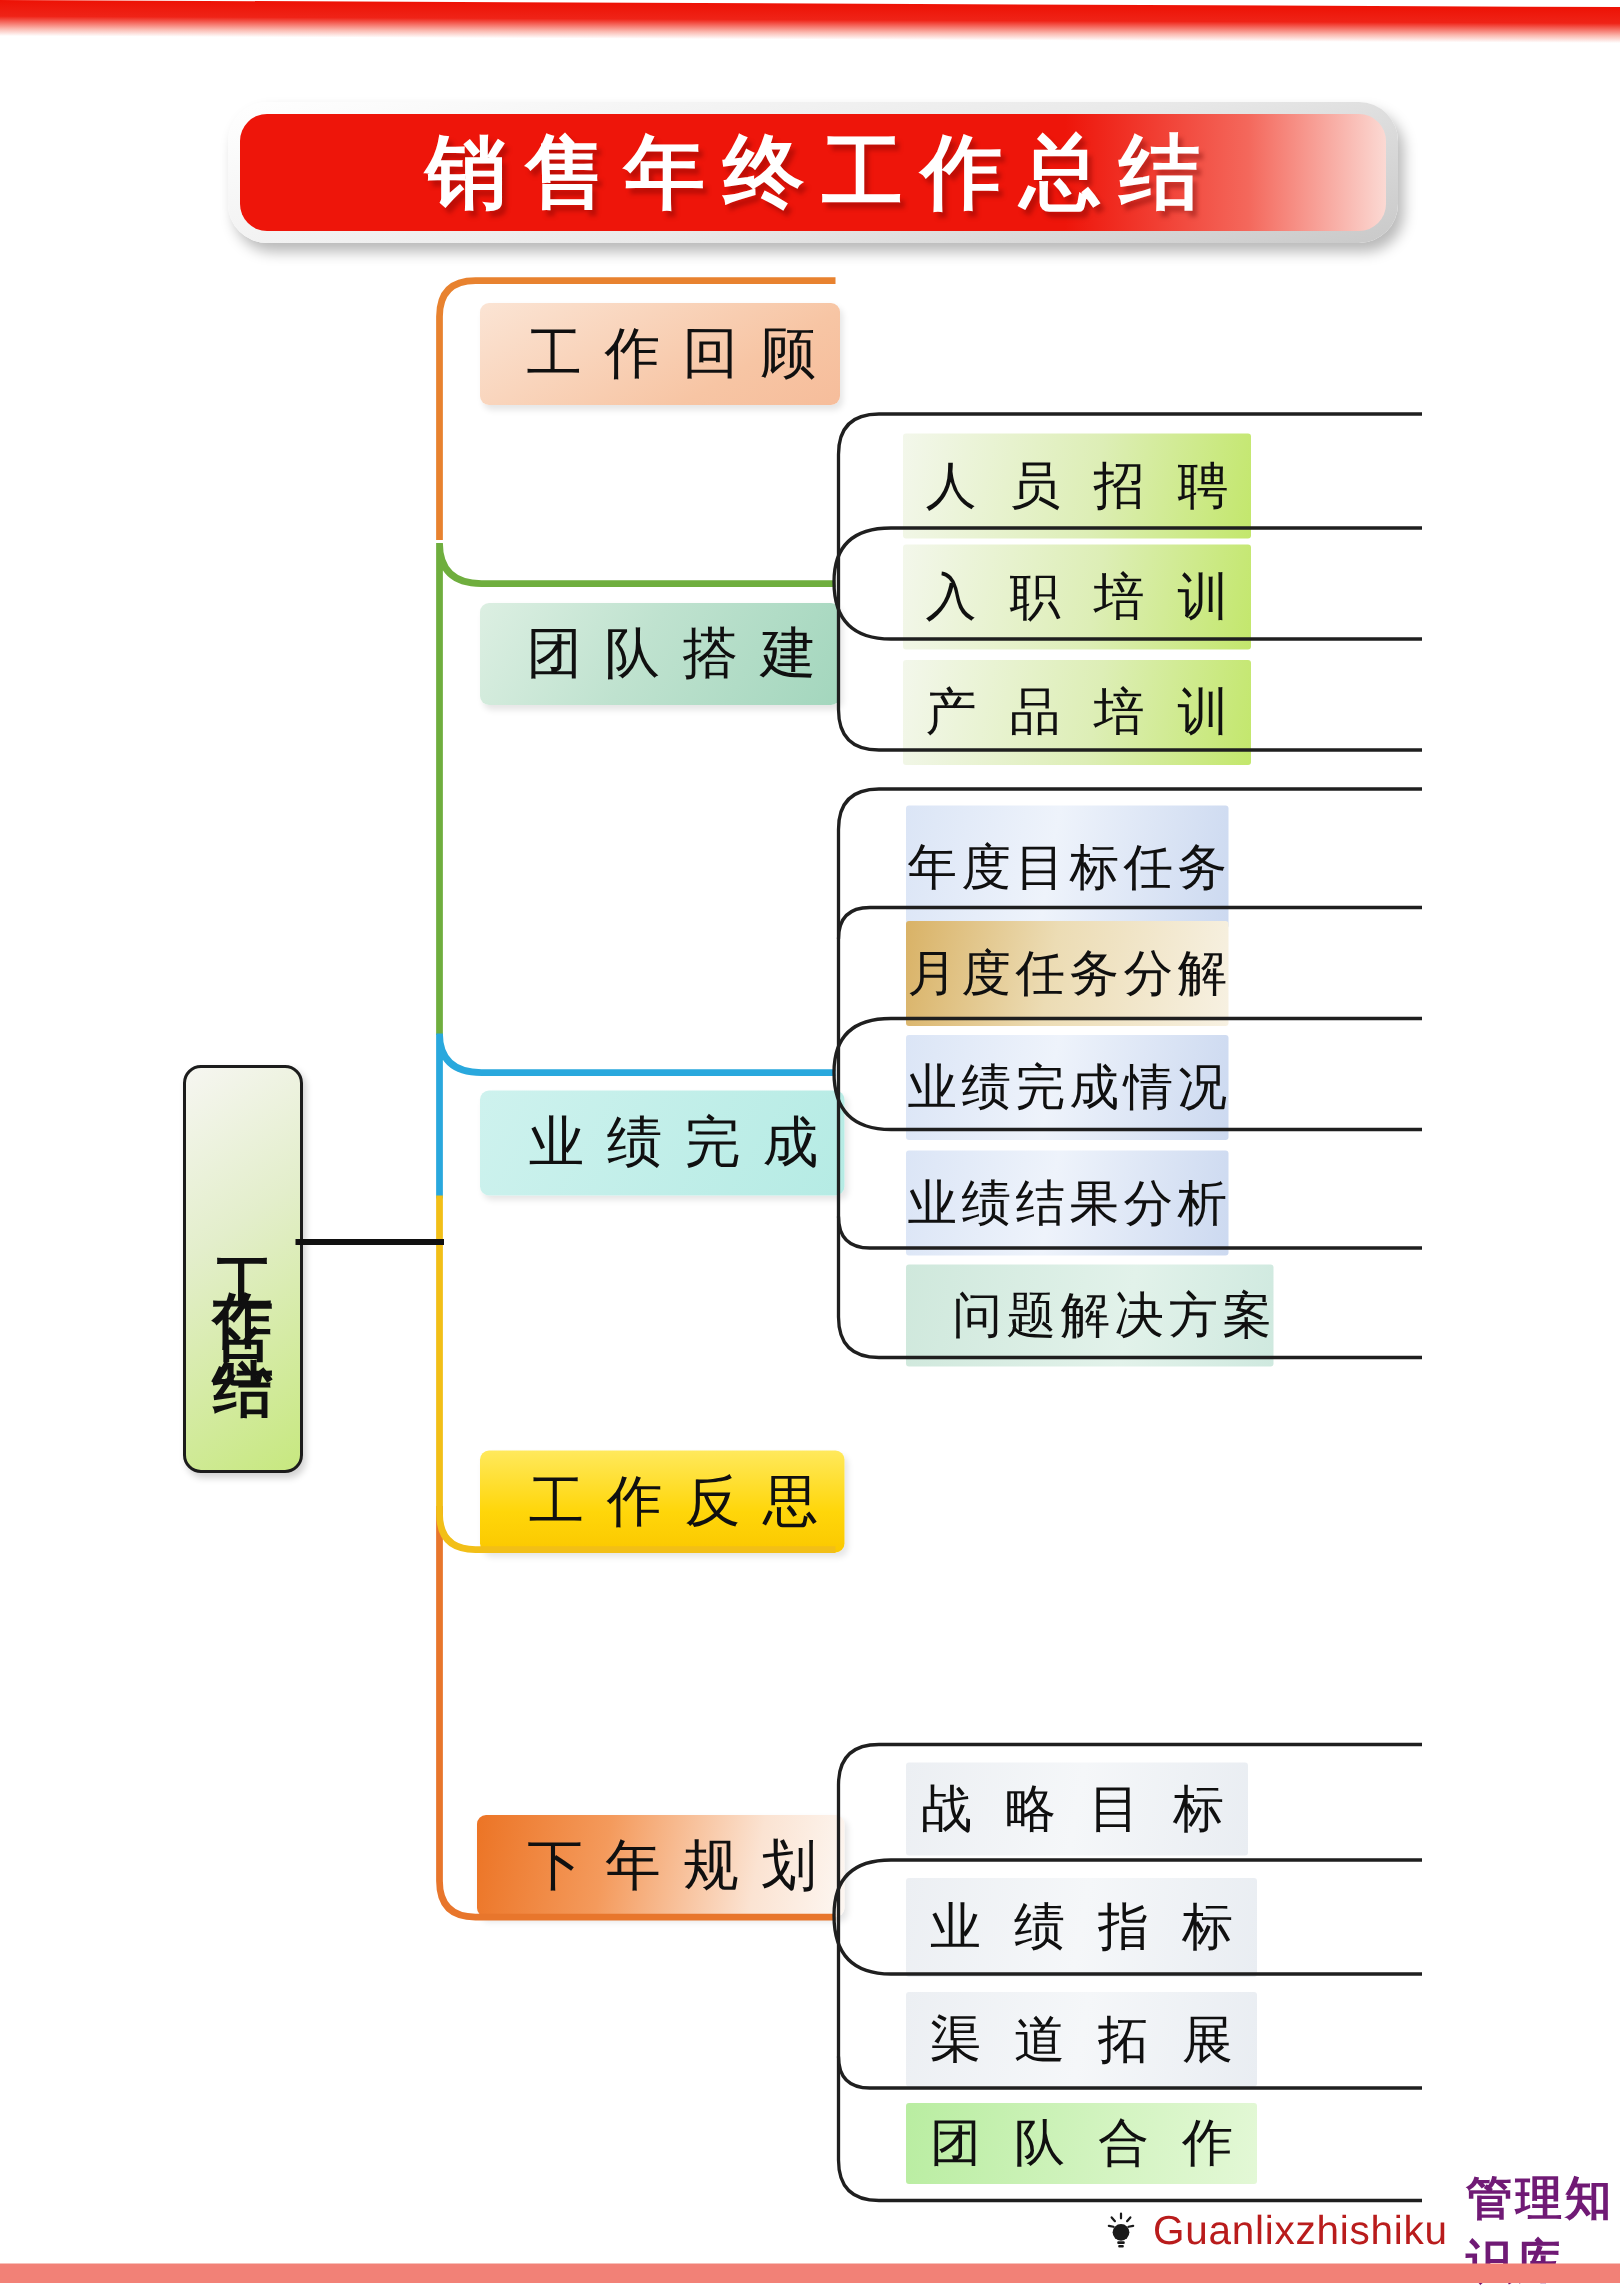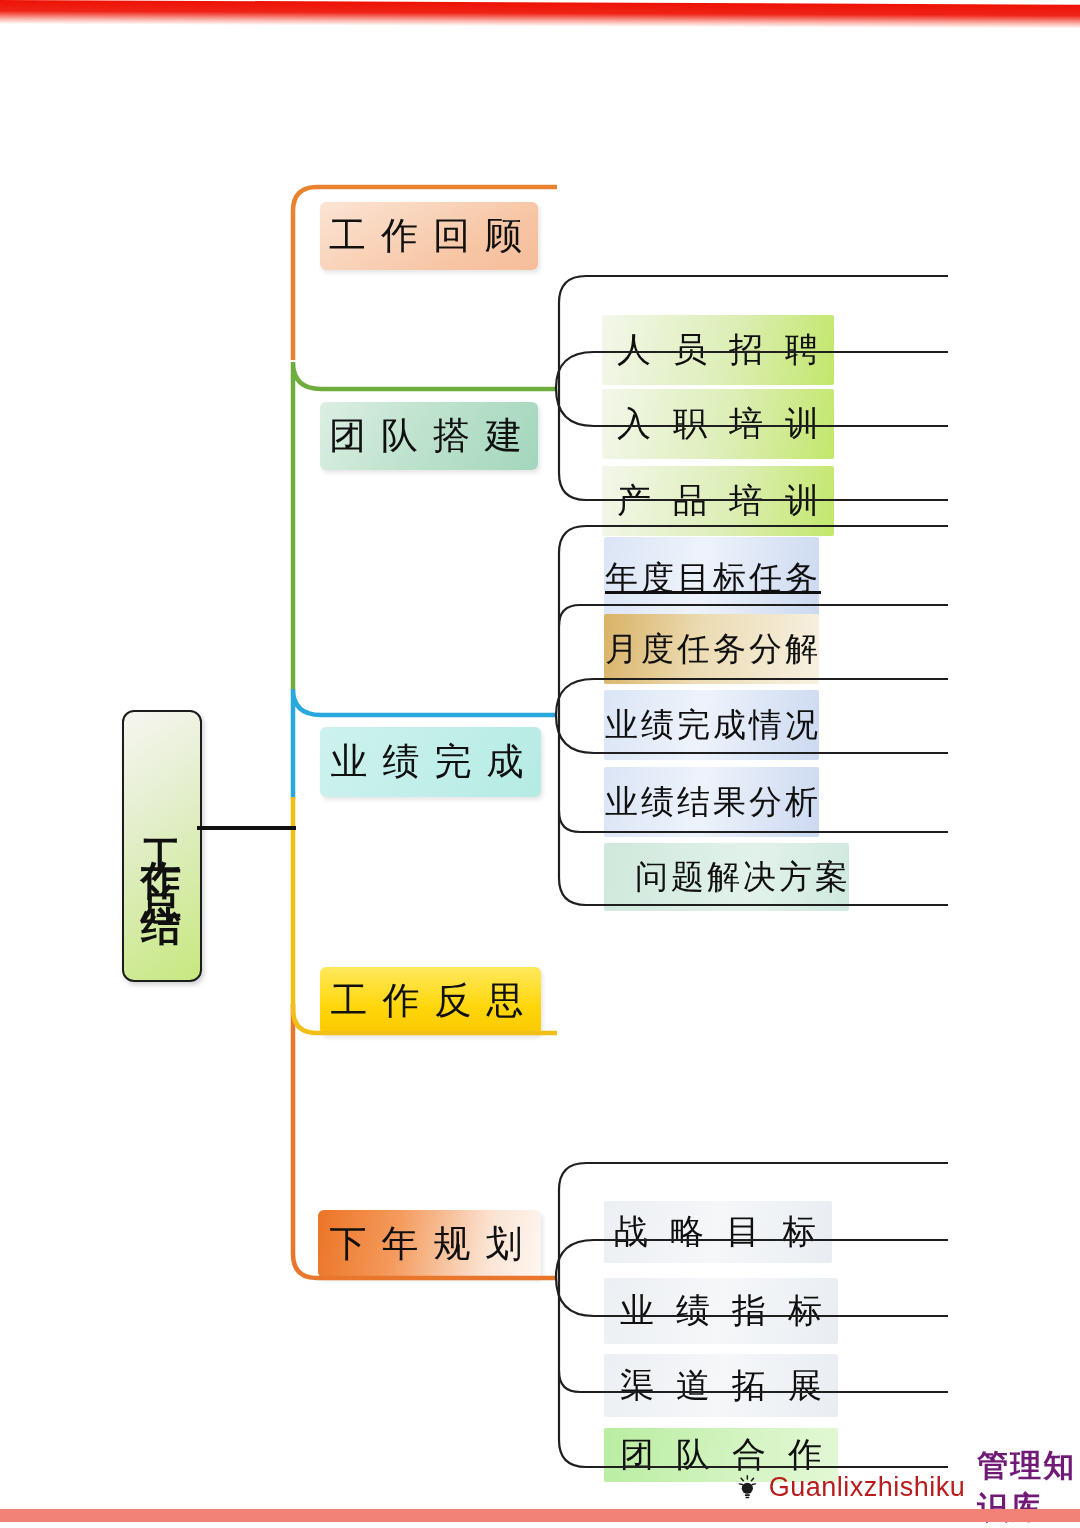--- a/index.html
+++ b/index.html
@@ -18,23 +18,23 @@
                box-shadow:4px 6px 9px rgba(0,0,0,0.28);}
   .title-inner{position:absolute;left:8px;top:8px;right:8px;bottom:8px;border-radius:18px;
                background:linear-gradient(to right,#ee150a 0%,#ee150a 72%,#f4685c 88%,#fbd9d3 100%);
                display:flex;align-items:center;justify-content:center;}
   .title-text{color:#fff;font-size:54px;font-weight:700;letter-spacing:12px;padding-left:12px;
               text-shadow:3px 4px 3px rgba(100,0,0,0.35);white-space:nowrap;}
 
   
   .node{position:absolute;display:flex;align-items:center;justify-content:center;
         white-space:nowrap;color:#101010;}
-  .main{font-size:37px;font-weight:500;letter-spacing:15px;padding-left:8px;border-radius:6px;
+  .main{font-size:37px;font-weight:500;letter-spacing:15px;padding-left:30px;border-radius:6px;
         box-shadow:2px 3px 4px rgba(0,0,0,0.10);}
-  .child4{font-size:34px;font-weight:400;letter-spacing:22px;padding-left:22px;border-radius:2px;margin-top:26px;}
+  .child4{font-size:34px;font-weight:400;letter-spacing:22px;padding-left:22px;border-radius:2px;}
   .child6{font-size:33px;font-weight:400;letter-spacing:3px;padding-left:3px;border-radius:2px;}
 
   .root-node{left:122px;top:710px;width:76px;height:258px;border:2px solid #1c1c1c;border-radius:12px;
              background:linear-gradient(145deg,#f6f6f1 0%,#e3eecb 40%,#c7e87f 100%);
              box-shadow:2px 3px 5px rgba(0,0,0,0.18);
              writing-mode:vertical-rl;text-orientation:upright;
              font-size:40px;font-weight:700;letter-spacing:22px;padding-top:10px;}
 
   .n-review {left:320px;top:202px;width:210px;height:68px;background:linear-gradient(150deg,#fbe4d4 0%,#f7c5a4 70%,#f6bd9b 100%);}
   .n-team   {left:320px;top:402px;width:210px;height:68px;background:linear-gradient(120deg,#dcefe2 0%,#bfe2cf 45%,#a3d6bd 100%);}
@@ -45,21 +45,21 @@
   .c-green{background:linear-gradient(100deg,#f3f7eb 0%,#ddeeb6 55%,#c3e76c 100%);}
   .c-blue {background:linear-gradient(100deg,#dbe5f6 0%,#eef3fb 45%,#ccd9f0 100%);}
   .c-tan  {background:linear-gradient(100deg,#d9b266 0%,#ecdcb4 45%,#f7f1e2 100%);}
   .c-teal {background:linear-gradient(100deg,#cfe8dc 0%,#e2f2ea 60%,#cfe9df 100%);}
   .c-gray {background:linear-gradient(100deg,#eceff3 0%,#f5f7f9 50%,#e9edf2 100%);}
   .c-lime {background:linear-gradient(100deg,#b9eda1 0%,#d4f4c2 60%,#e3f8d6 100%);}
 
   .g1c1{left:602px;top:289px;width:210px;height:70px;}
   .g1c2{left:602px;top:363px;width:210px;height:70px;}
   .g1c3{left:602px;top:440px;width:210px;height:70px;}
-  .g2c1{left:604px;top:537px;width:212px;height:82px;text-decoration:underline;}
+  .g2c1{left:604px;top:537px;width:212px;height:82px;}
   .g2c2{left:604px;top:614px;width:212px;height:70px;}
   .g2c3{left:604px;top:690px;width:212px;height:70px;}
   .g2c4{left:604px;top:767px;width:212px;height:70px;}
   .g2c5{left:604px;top:843px;width:212px;height:68px;padding-left:33px;}
   .g3c1{left:604px;top:1175px;width:212px;height:62px;padding-left:16px;}
   .g3c2{left:604px;top:1252px;width:212px;height:66px;}
   .g3c3{left:604px;top:1328px;width:212px;height:63px;}
   .g3c4{left:604px;top:1402px;width:212px;height:54px;}
 
   .links{position:absolute;left:0;top:0;pointer-events:none;}
@@ -69,20 +69,25 @@
   .brand-latin{font-size:27px;color:#b91c1c;letter-spacing:0.5px;}
   .brand-cn{font-size:31px;font-weight:700;color:#701a75;font-family:"Liberation Serif",serif;letter-spacing:2px;}
 </style>
 </head>
 <body>
 
 <div class="canvas">
 
   <div class="top-bar"></div>
 
+  <div class="title-frame">
+    <div class="title-inner">
+      <span class="title-text">销售年终工作总结</span>
+    </div>
+  </div>
 
   <div class="node root-node">工作总结</div>
 
   <div class="node main n-review">工作回顾</div>
   <div class="node main n-team">团队搭建</div>
   <div class="node main n-perf">业绩完成</div>
   <div class="node main n-plan">下年规划</div>
   <div class="node main n-reflect">工作反思</div>
 
   <div class="node child4 c-green g1c1">人员招聘</div>

